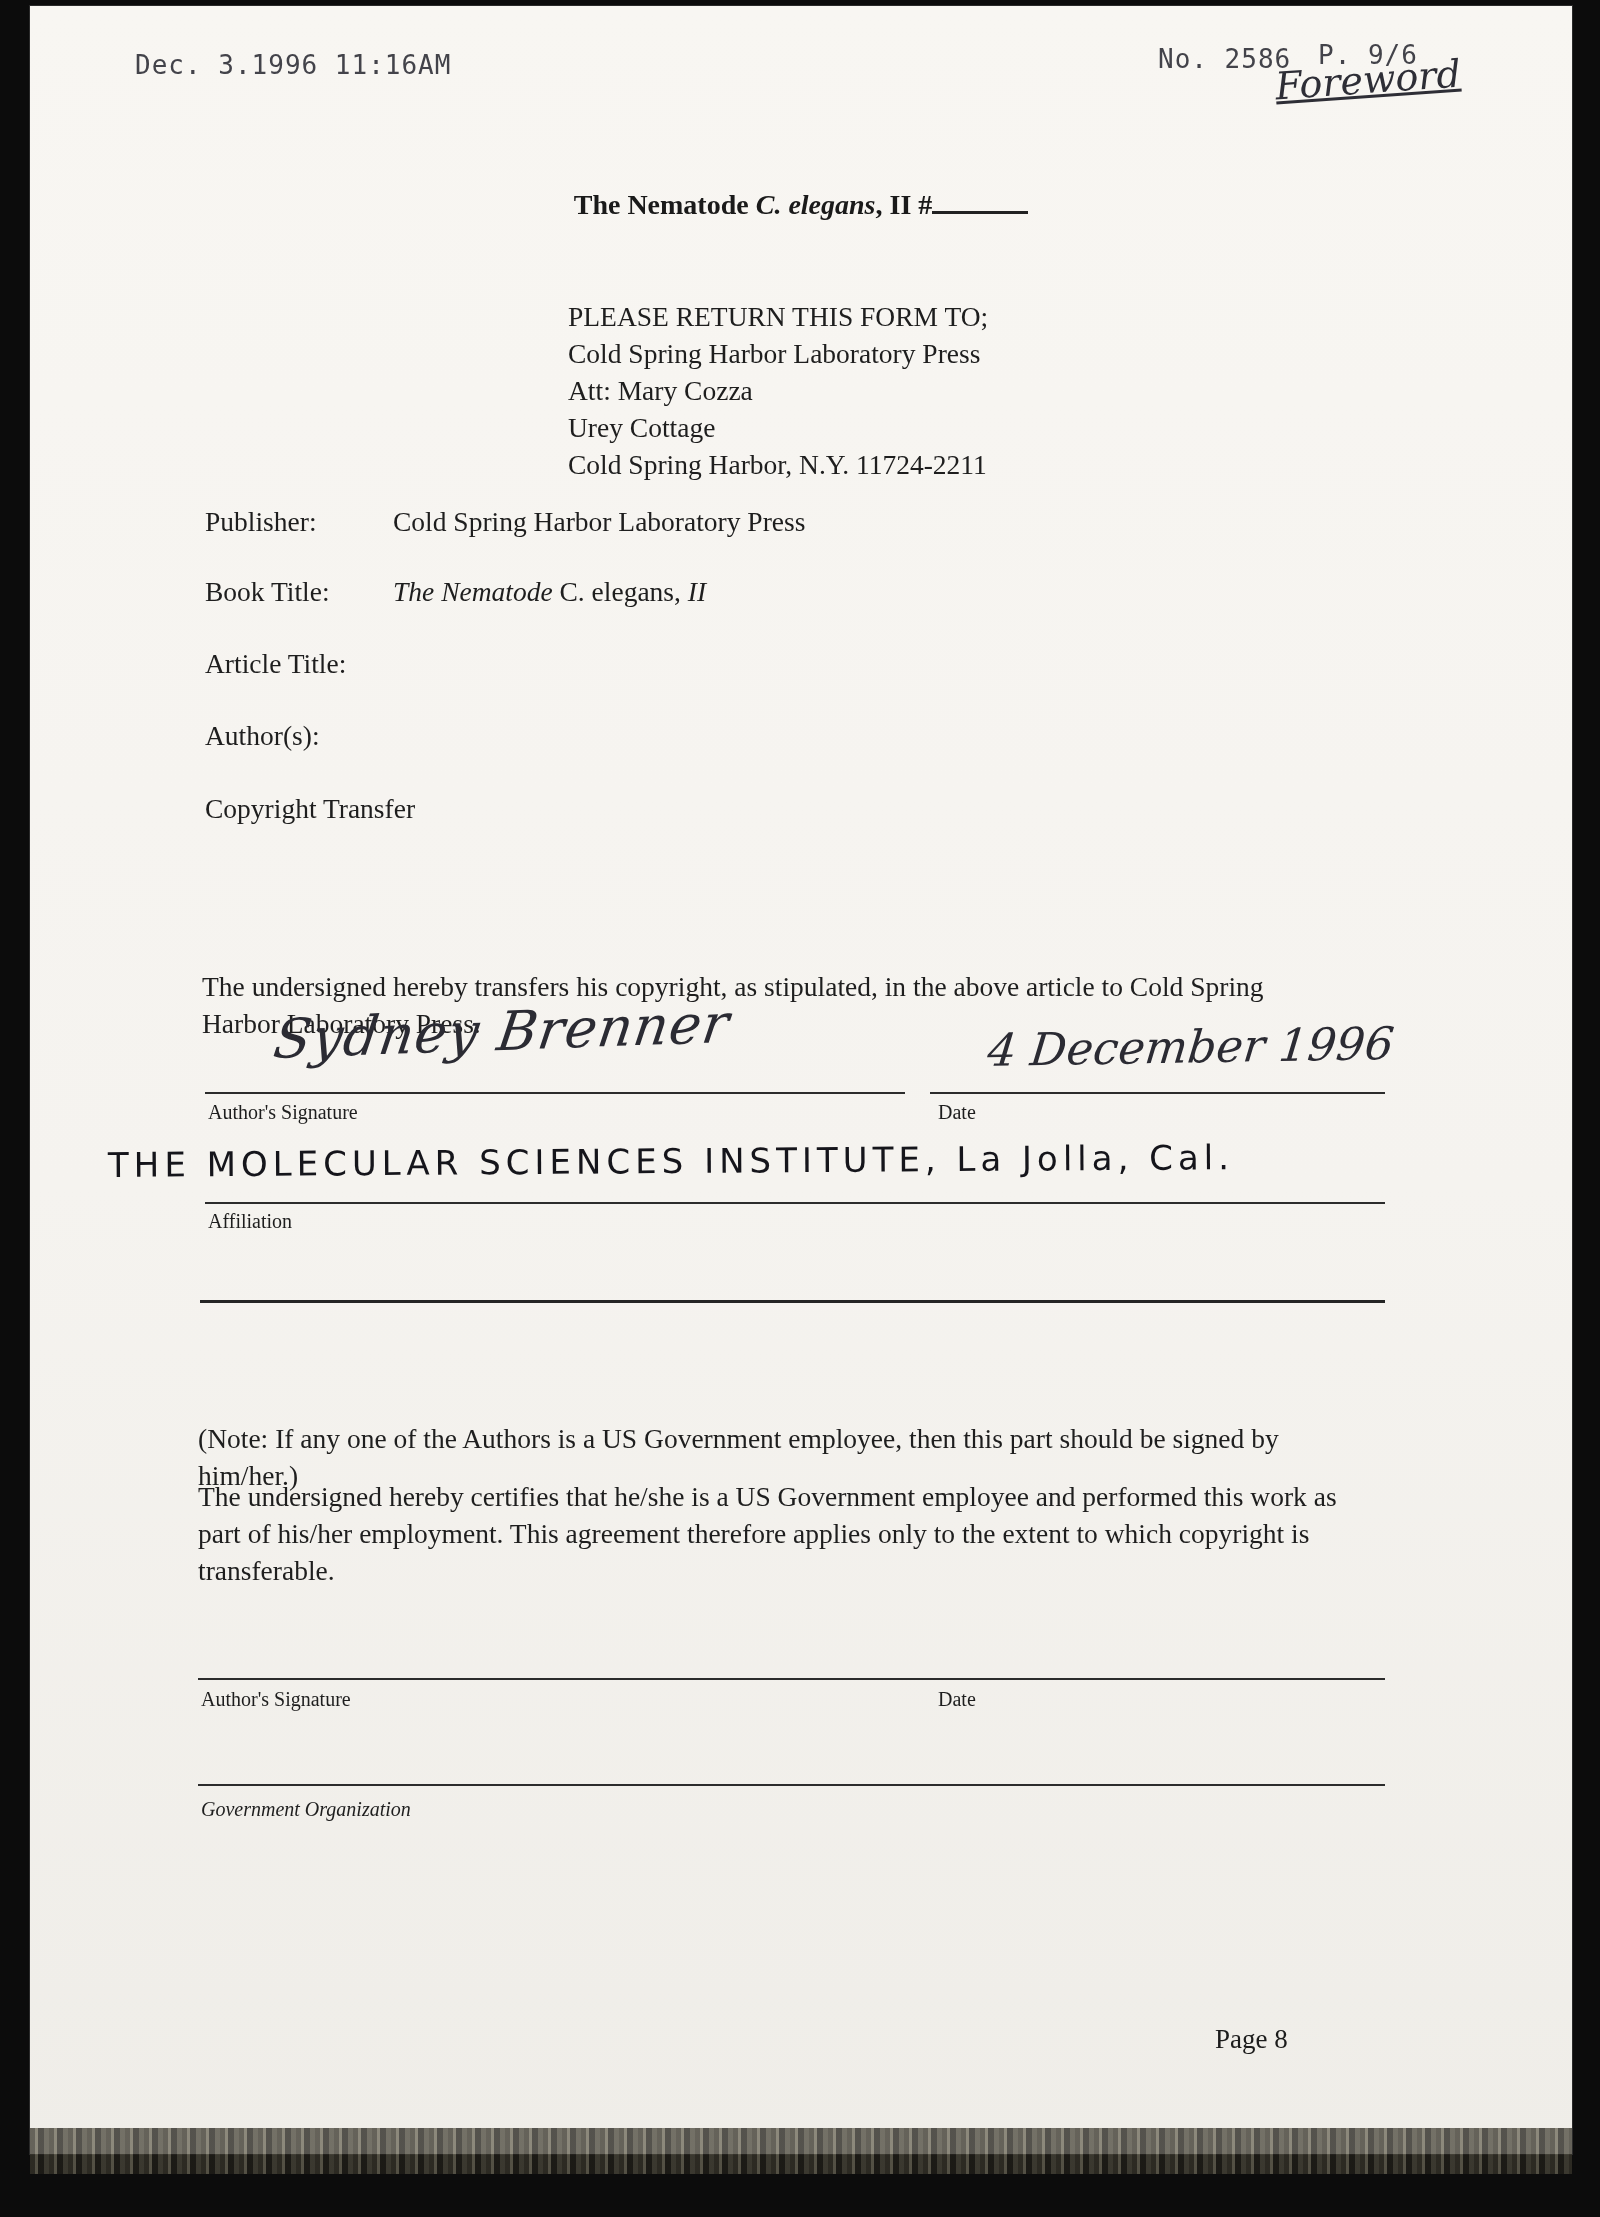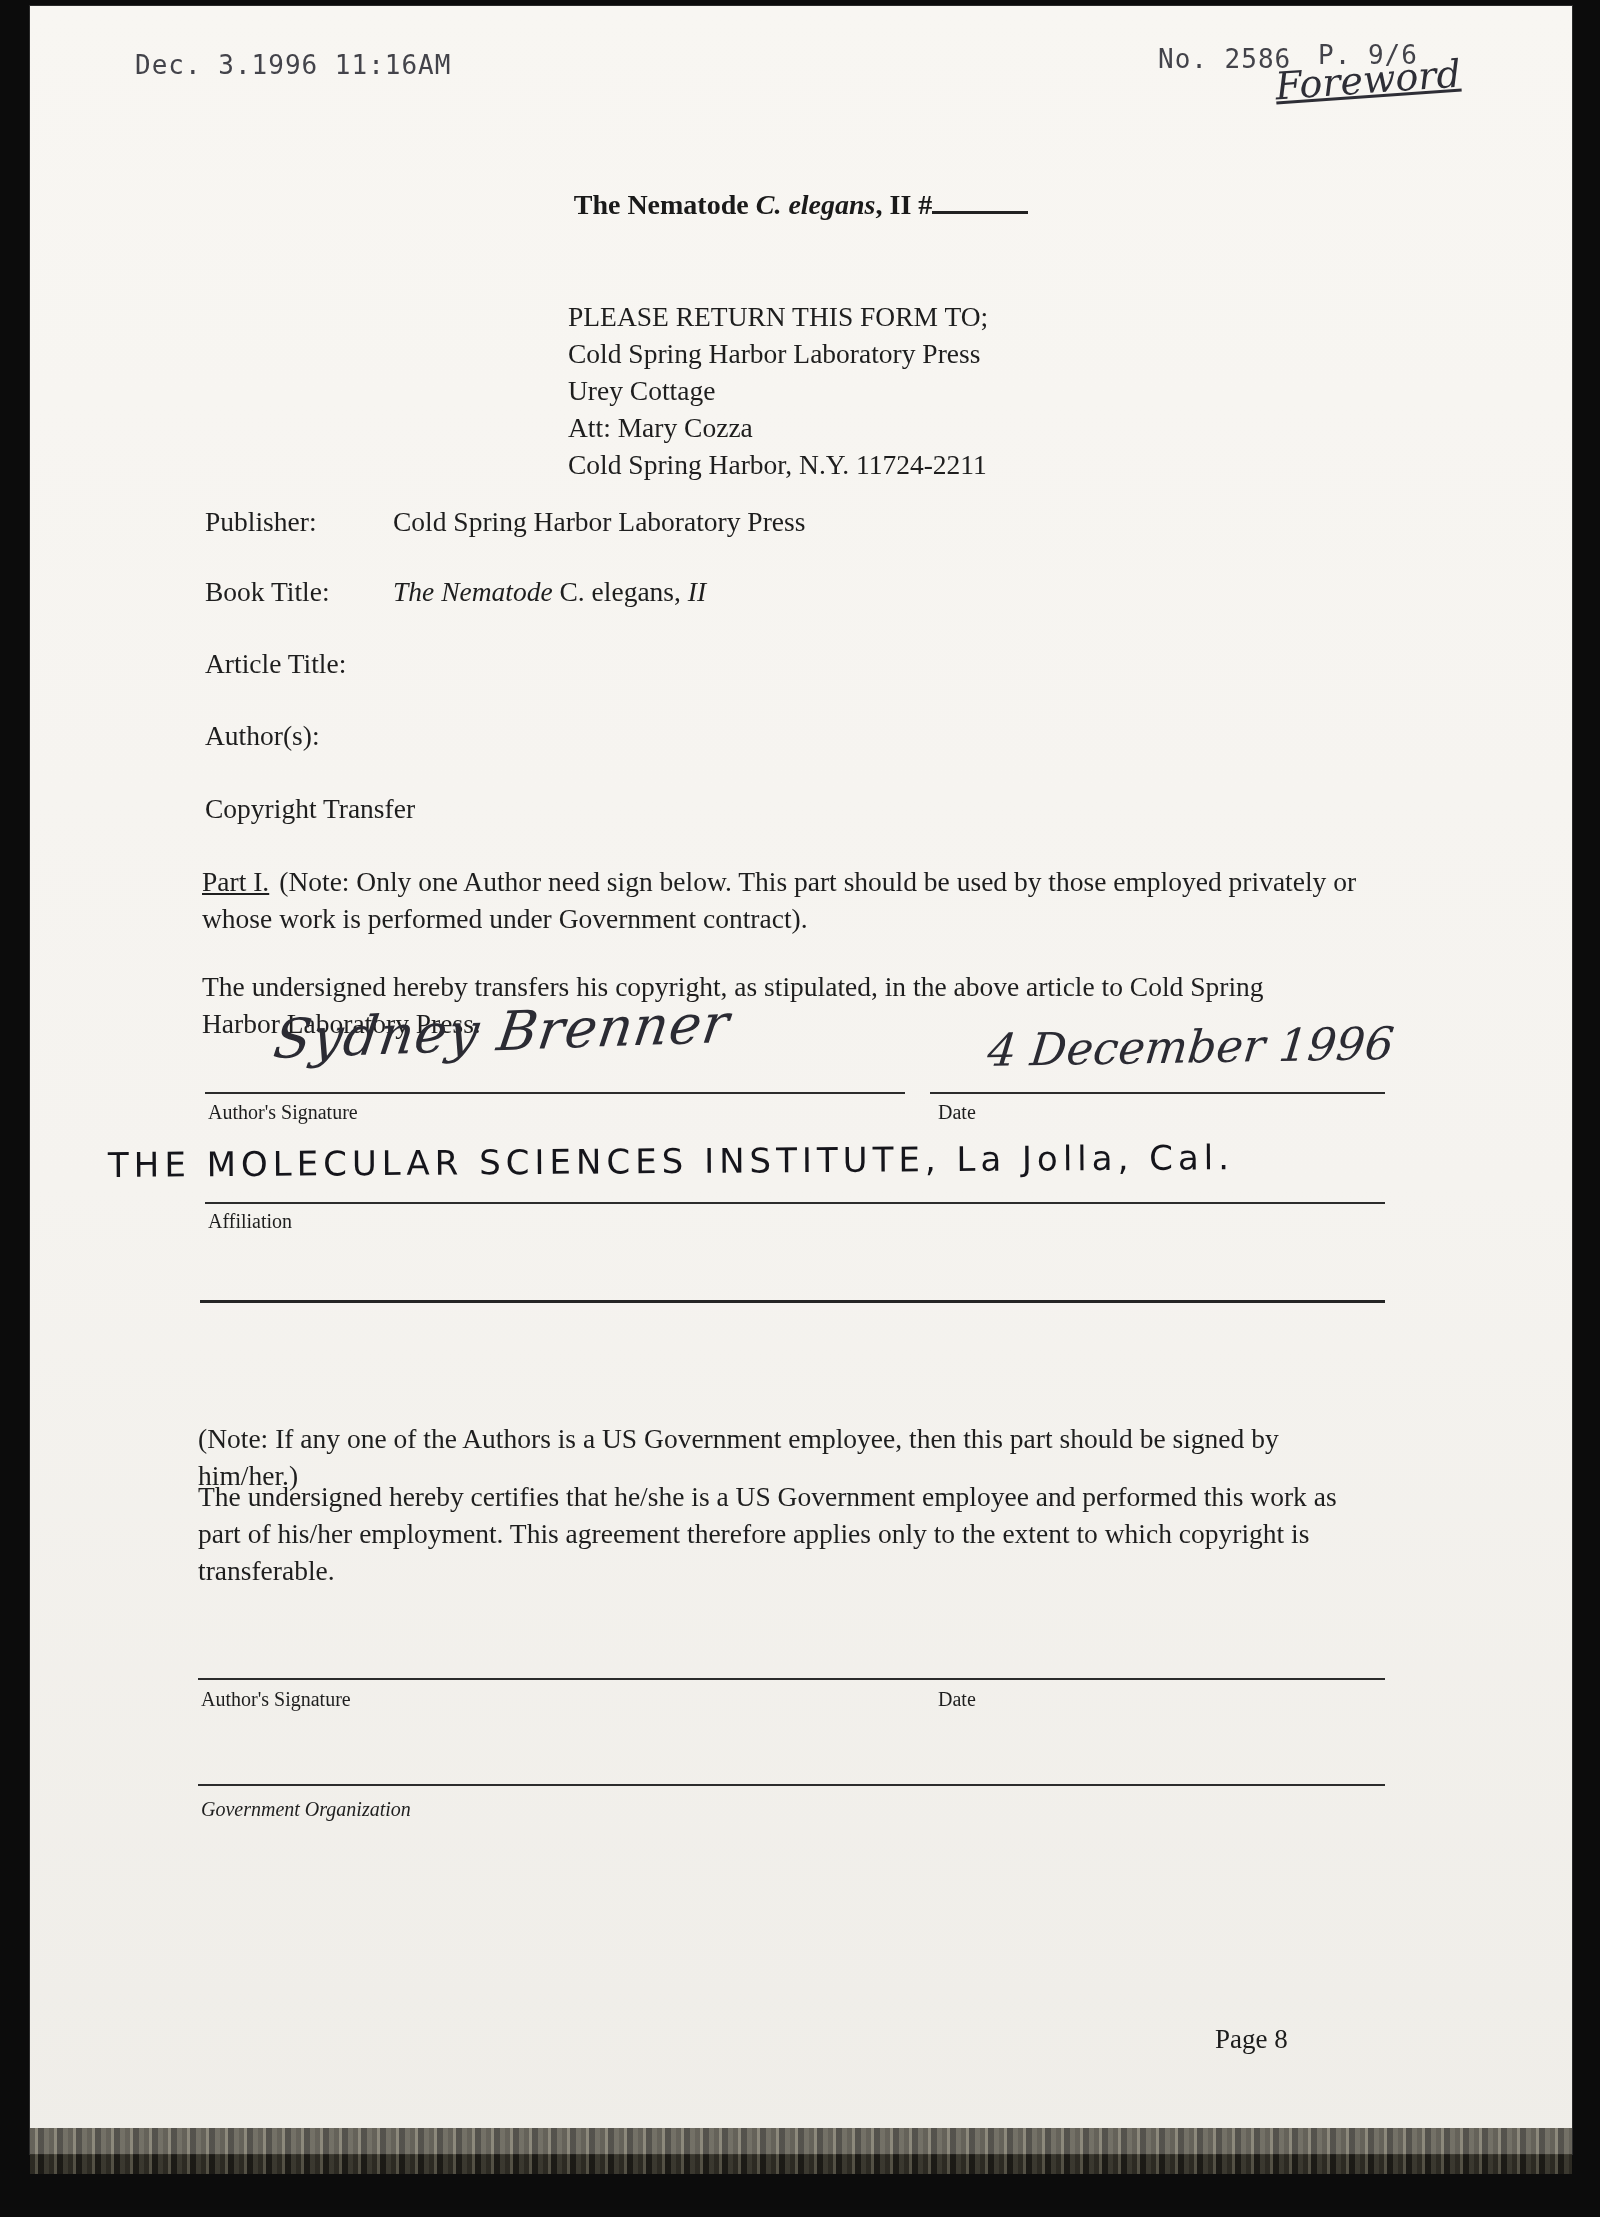--- a/index.html
+++ b/index.html
@@ -75,22 +75,22 @@
 
   <div class="abs center" style="top:182px; left:0;">
     <span class="doc-title">
       <span>The Nematode </span><span class="ital">C. elegans</span><span>, II #</span><span class="blank"></span>
     </span>
   </div>
 
   <div class="abs body-text" style="left:538px; top:248px;margin-top:44px;">
     <span class="ret-line">PLEASE RETURN THIS FORM TO;</span>
     <span class="ret-line">Cold Spring Harbor Laboratory Press</span>
+    <span class="ret-line">Att:  Mary Cozza</span>
     <span class="ret-line">Urey Cottage</span>
-    <span class="ret-line">Att:  Mary Cozza</span>
     <span class="ret-line">Cold Spring Harbor, N.Y. 11724-2211</span>
   </div>
 
   <div class="abs body-text" style="left:175px; top:497px;">
     <span>Publisher:</span>
   </div>
   <div class="abs body-text" style="left:363px; top:497px;">Cold Spring Harbor Laboratory Press</div>
 
   <div class="abs body-text" style="left:175px; top:567px;">
     <span>Book Title:</span>
@@ -98,23 +98,20 @@
   <div class="abs body-text" style="left:363px; top:567px;">
     <span class="ital">The Nematode</span><span> C. elegans, </span><span class="ital">II</span>
   </div>
 
   <div class="abs body-text" style="left:175px; top:639px;">Article Title:</div>
 
   <div class="abs body-text" style="left:175px; top:711px;">Author(s):</div>
 
   <div class="abs body-text" style="left:175px; top:784px;">Copyright Transfer</div>
 
-  <div class="abs body-text" style="left:172px; top:857px; width:1180px;">
-    <span class="uline" style="margin-right:10px;">Part I.</span><span>(Note:  Only one Author need sign below.  This part should be used by those employed privately or whose work is performed under Government contract).</span>
-  </div>
 
   <div class="abs body-text" style="left:172px; top:962px; width:1130px;">The undersigned hereby transfers his copyright, as stipulated, in the above article to Cold Spring Harbor Laboratory Press.</div>
 
   <div class="abs hw-cursive hw-sig" style="left:240px; top:1002px;">Sydney Brenner</div>
   <div class="abs hw-cursive hw-date" style="left:955px; top:1018px;">4 December 1996</div>
 
   <div class="abs rule" style="left:175px; top:1086px; width:700px;"></div>
   <div class="abs rule" style="left:900px; top:1086px; width:455px;"></div>
 
   <div class="abs label" style="left:178px; top:1095px;">Author's Signature</div>

